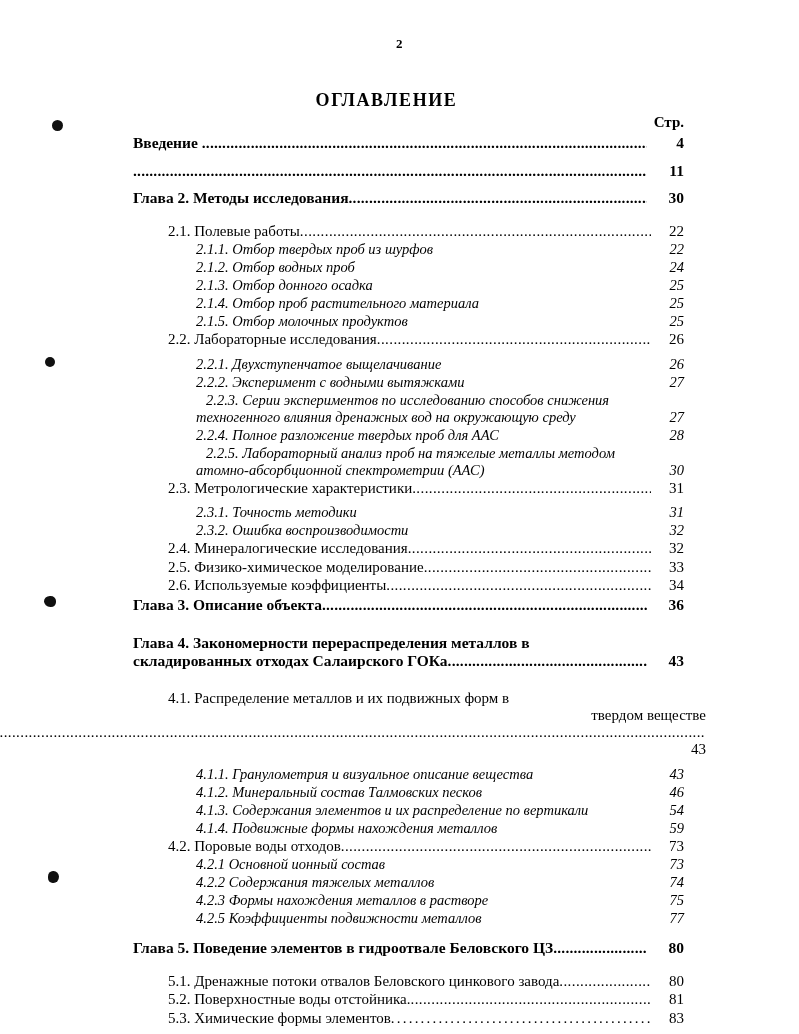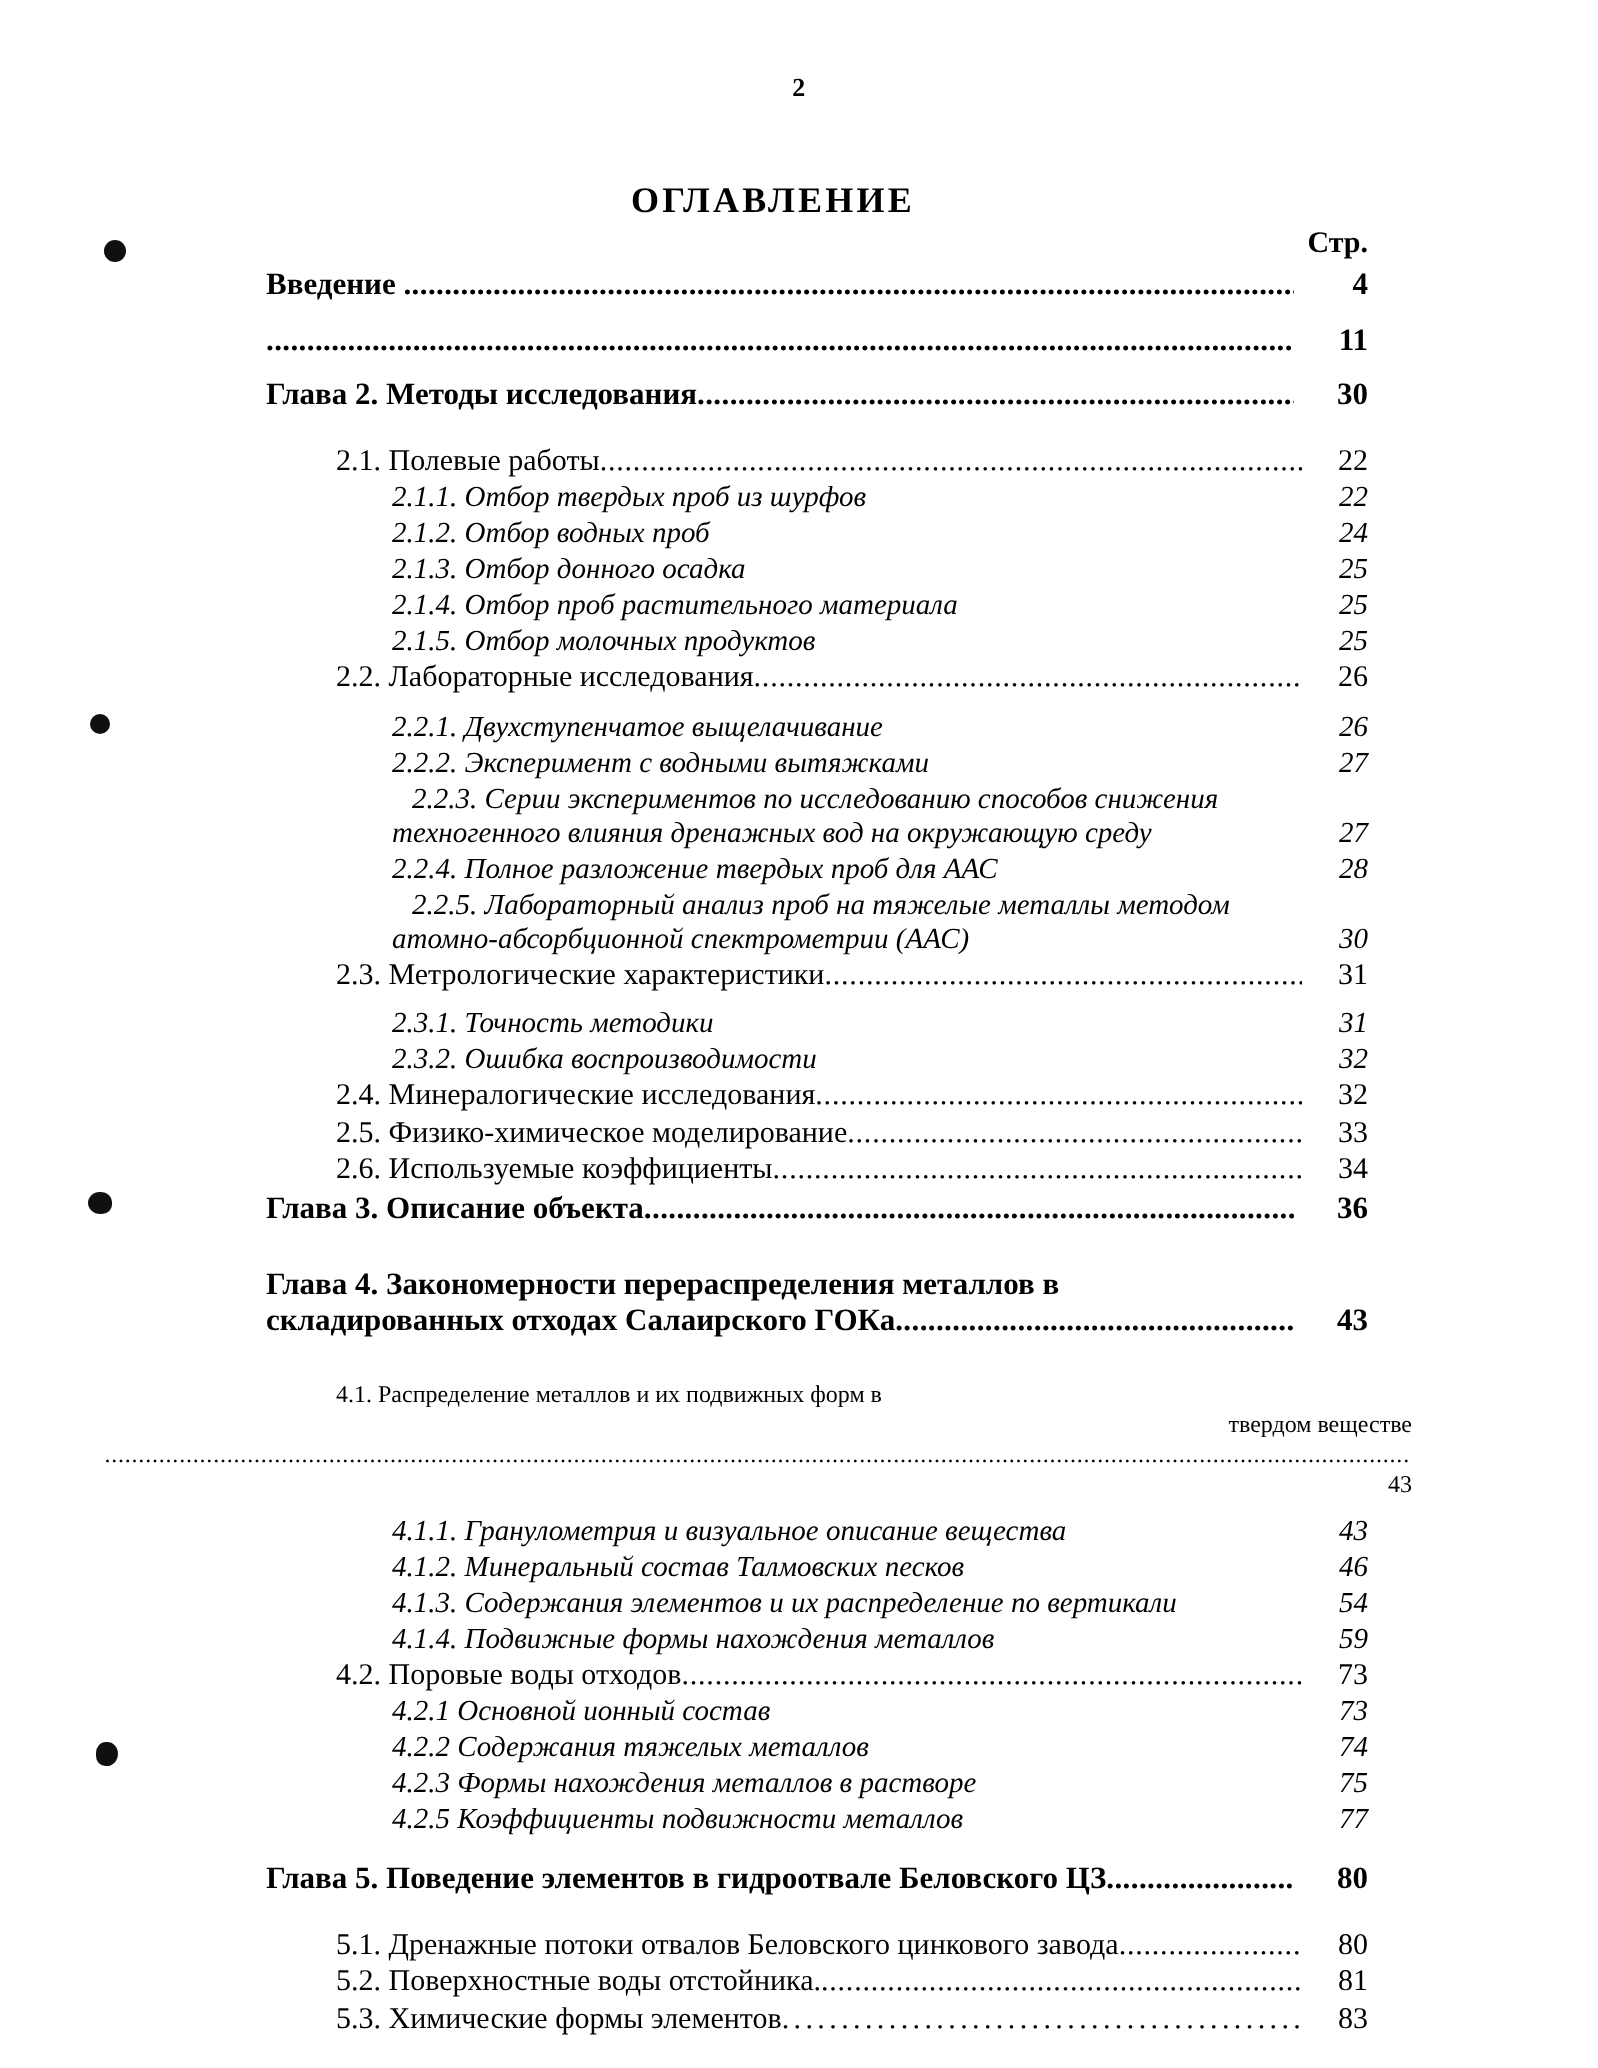--- a/index.html
+++ b/index.html
@@ -127,21 +127,21 @@
 
   
   .lv2 {
     font-size: 15px;
     margin-left: 35px;
     margin-bottom: 1.5px;
   }
   .lv2 .pg { width: 26px; }
 
   .lv2-multi {
-    font-size: 12px;
+    font-size: 15px;
     margin-left: 35px;
     margin-bottom: 1.5px;
   }
   .lv2-multi .firstline { padding-left: 0; }
   .lv2-multi .row { padding-left: 22px; flex-direction: column; }
 
   
   .lv3 {
     font-size: 14.5px;
     font-style: italic;

